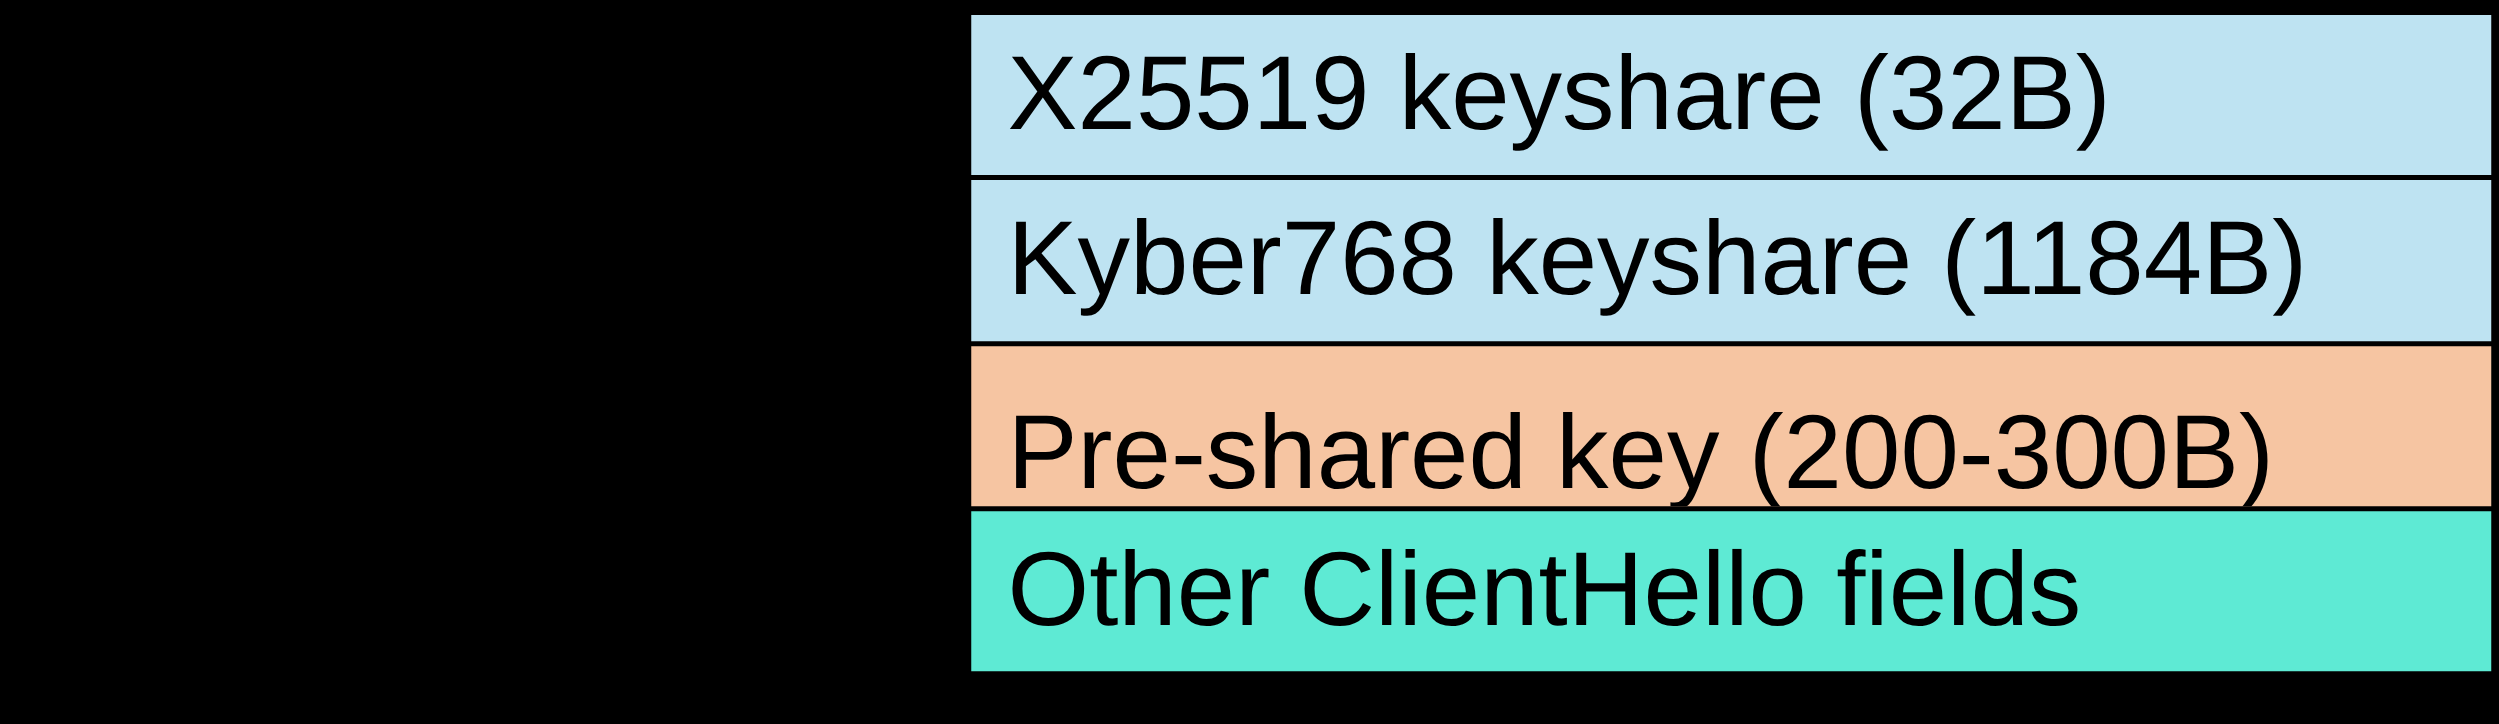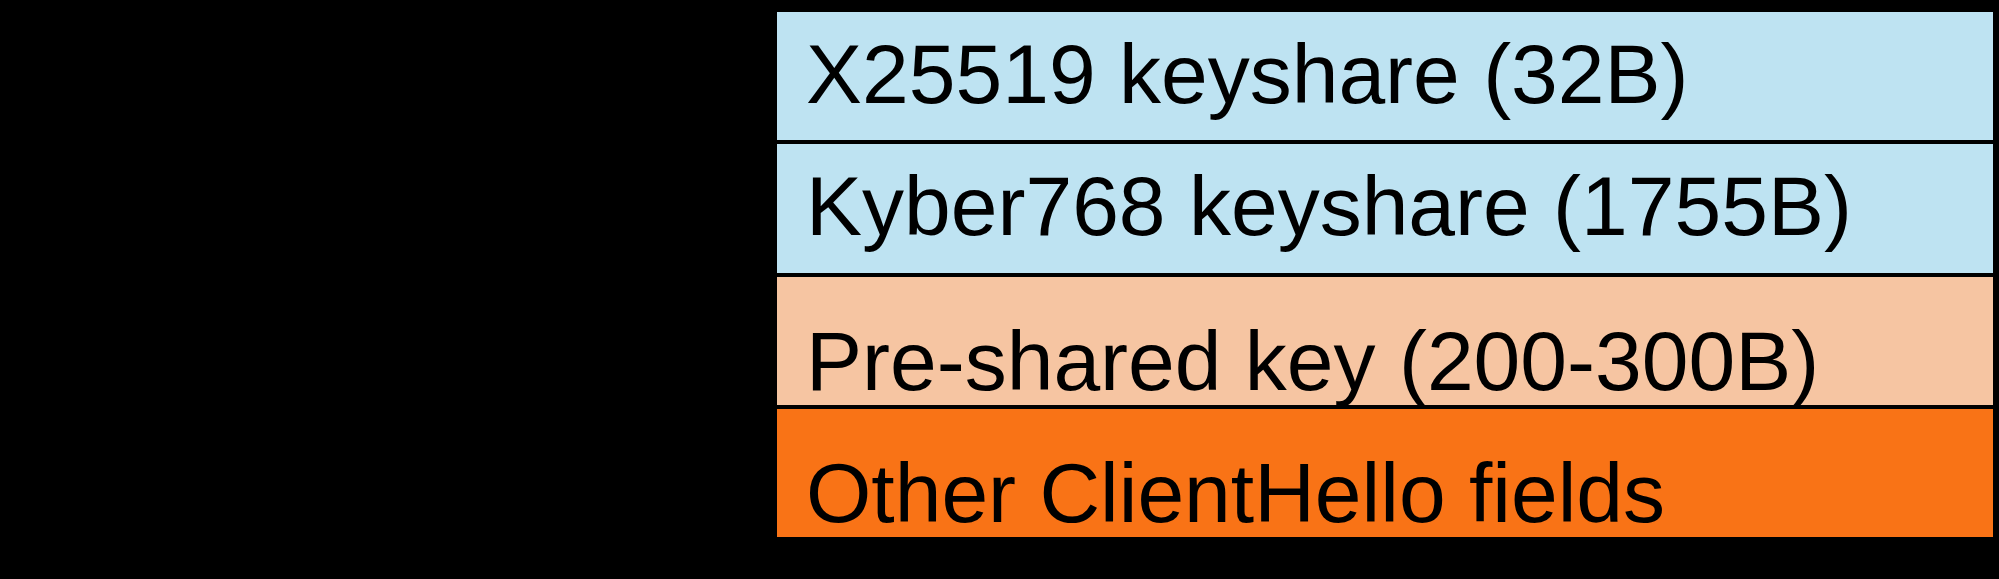--- a/index.html
+++ b/index.html
@@ -47,24 +47,24 @@
 </head>
 <body style="background-color: rgb(0, 0, 0);">
 
 <div class="stack">
 
   <div class="box" style="background-color: rgb(190, 227, 242);">
     <span class="box-label">X25519 keyshare (32B)</span>
   </div>
 
   <div class="box" style="background-color: rgb(190, 227, 242);">
-    <span class="box-label">Kyber768 keyshare (1755B)</span>
+    <span class="box-label">Kyber768 keyshare (1184B)</span>
   </div>
 
   <div class="box" style="background-color: rgb(246, 197, 162); align-items: flex-end;">
     <span class="box-label">Pre-shared key (200-300B)</span>
   </div>
 
-  <div class="box" style="background-color: #f97316; align-items: flex-end;">
+  <div class="box" style="background-color: #5eead4;">
     <span class="box-label">Other ClientHello fields</span>
   </div>
 
 </div>
 
 </body></html>

